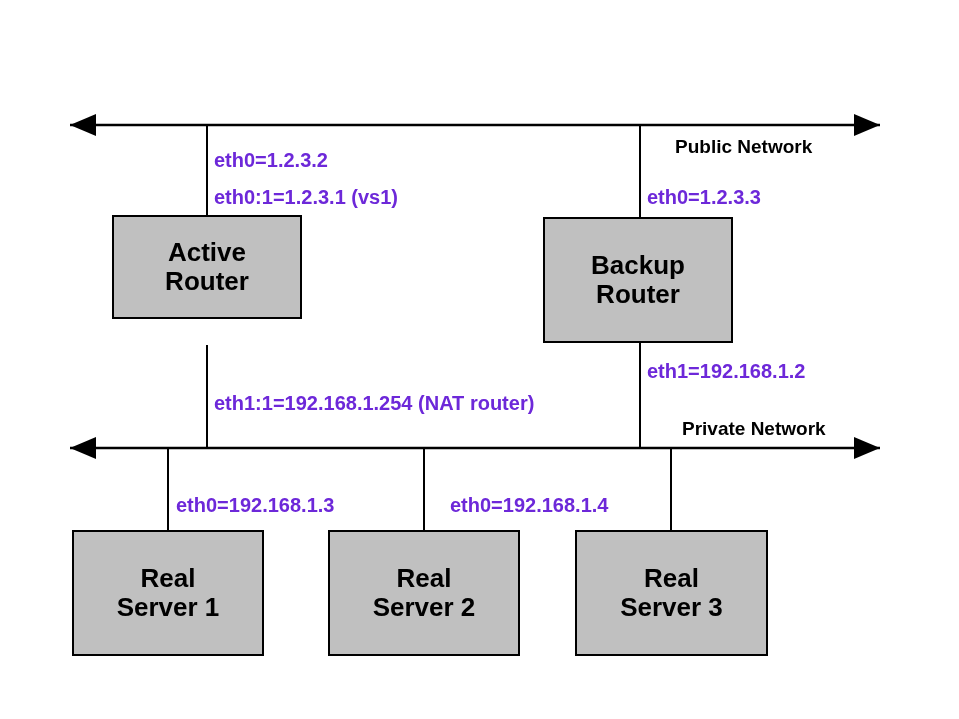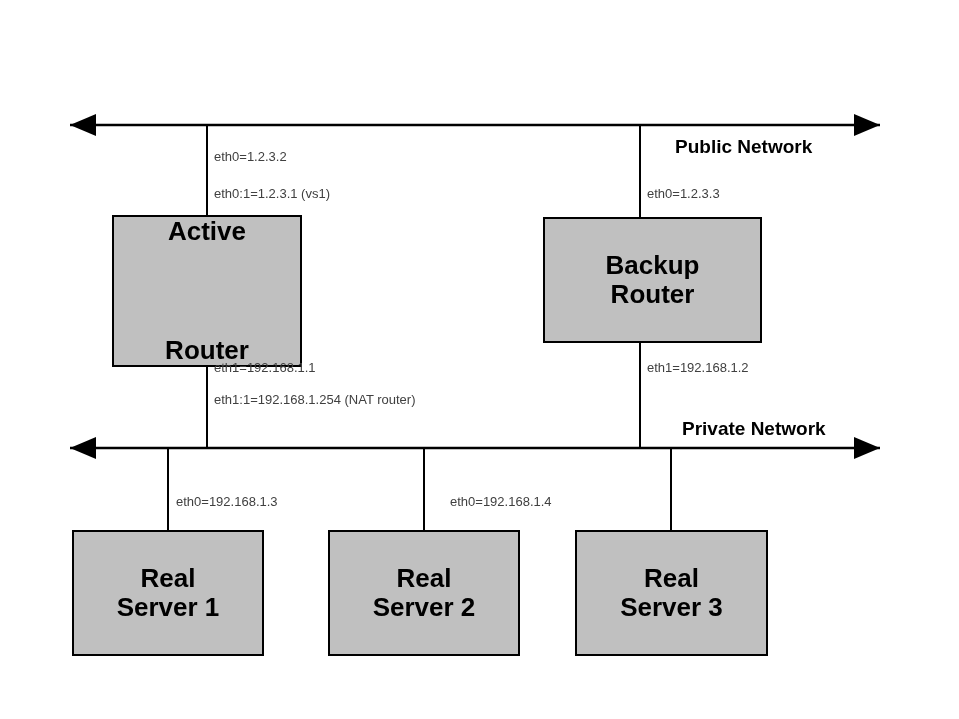--- a/index.html
+++ b/index.html
@@ -43,23 +43,23 @@
   .node-box .line2 { display: block; }
   .net-label {
     position: absolute;
     font-weight: bold;
     font-size: 19px;
     color: #000000;
     white-space: nowrap;
   }
   .iface-label {
     position: absolute;
-    font-weight: normal;
-    font-size: 13px;
-    color: #404040;
+    font-weight: bold;
+    font-size: 20px;
+    color: #6d28d9;
     white-space: nowrap;
   }
 </style>
 </head>
 <body>
 
 <div id="diagram">
 
   <svg id="diagram-svg" viewBox="0 0 959 719">
     <g id="network-lines">
@@ -77,26 +77,26 @@
         <line x1="640" y1="343" x2="640" y2="448" stroke="#000000" stroke-width="2"></line>
         <line x1="168" y1="448" x2="168" y2="530" stroke="#000000" stroke-width="2"></line>
         <line x1="424" y1="448" x2="424" y2="530" stroke="#000000" stroke-width="2"></line>
         <line x1="671" y1="448" x2="671" y2="530" stroke="#000000" stroke-width="2"></line>
       </g>
   </svg>
 
   <div class="net-label" id="net-label-public" style="left: 675px; top: 96px; margin-top: 40px;">Public Network</div>
   <div class="net-label" id="net-label-private" style="left: 682px; top: 418px;">Private Network</div>
 
-  <div class="node-box" id="node-active-router" style="left: 112px; top: 215px; width: 190px; height: 152px; justify-content: space-between;">
+  <div class="node-box" id="node-active-router" style="left: 112px; top: 215px; width: 190px; height: 104px;">
     <span>Active</span>
     <span class="line2">Router</span>
   </div>
 
-  <div class="node-box" id="node-backup-router" style="left: 543px; top: 217px; width: 219px; height: 126px;">
+  <div class="node-box" id="node-backup-router" style="left: 543px; top: 217px; width: 190px; height: 126px;">
     <span>Backup</span>
     <span class="line2">Router</span>
   </div>
 
   <div class="node-box" id="node-real-server-1" style="left: 72px; top: 530px; width: 192px; height: 126px;">
     <span>Real</span>
     <span class="line2">Server 1</span>
   </div>
 
   <div class="node-box" id="node-real-server-2" style="left: 328px; top: 530px; width: 192px; height: 126px;">
@@ -105,19 +105,18 @@
   </div>
 
   <div class="node-box" id="node-real-server-3" style="left: 575px; top: 530px; width: 193px; height: 126px;">
     <span>Real</span>
     <span class="line2">Server 3</span>
   </div>
 
   <div class="iface-label" id="iface-active-eth0" style="left: 214px; top: 149px;">eth0=1.2.3.2</div>
   <div class="iface-label" id="iface-active-eth0-1" style="left: 214px; top: 186px;">eth0:1=1.2.3.1 (vs1)</div>
   <div class="iface-label" id="iface-backup-eth0" style="left: 647px; top: 186px;">eth0=1.2.3.3</div>
-  <div class="iface-label" id="iface-active-eth1" style="left: 214px; top: 360px;">eth1=192.168.1.1</div>
   <div class="iface-label" id="iface-active-eth1-1" style="left: 214px; top: 392px;">eth1:1=192.168.1.254 (NAT router)</div>
   <div class="iface-label" id="iface-backup-eth1" style="left: 647px; top: 360px;">eth1=192.168.1.2</div>
   <div class="iface-label" id="iface-rs1-eth0" style="left: 176px; top: 494px;">eth0=192.168.1.3</div>
   <div class="iface-label" id="iface-rs2-eth0" style="left: 434px; top: 494px; margin-left: 16px;">eth0=192.168.1.4</div>
 
 </div>
 
 </body></html>

